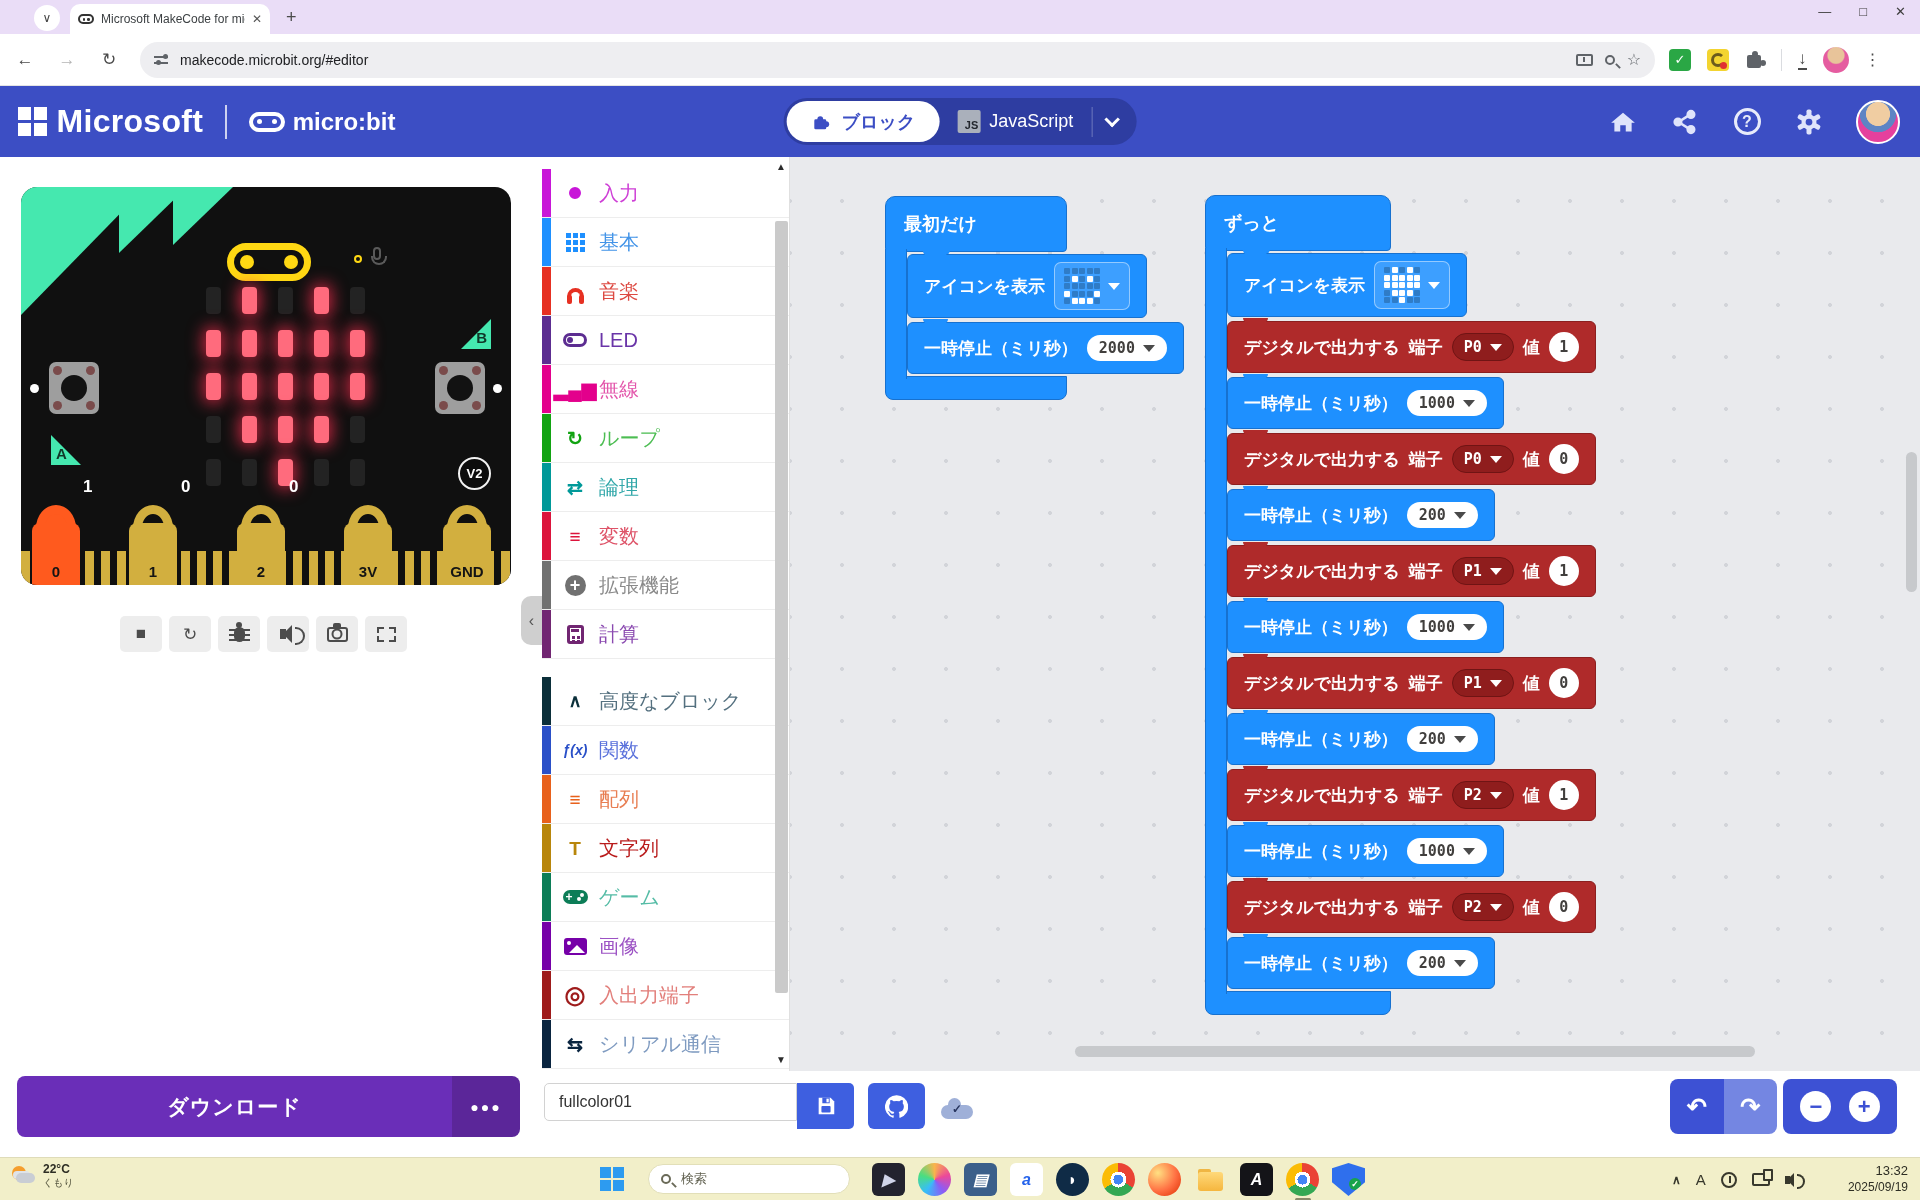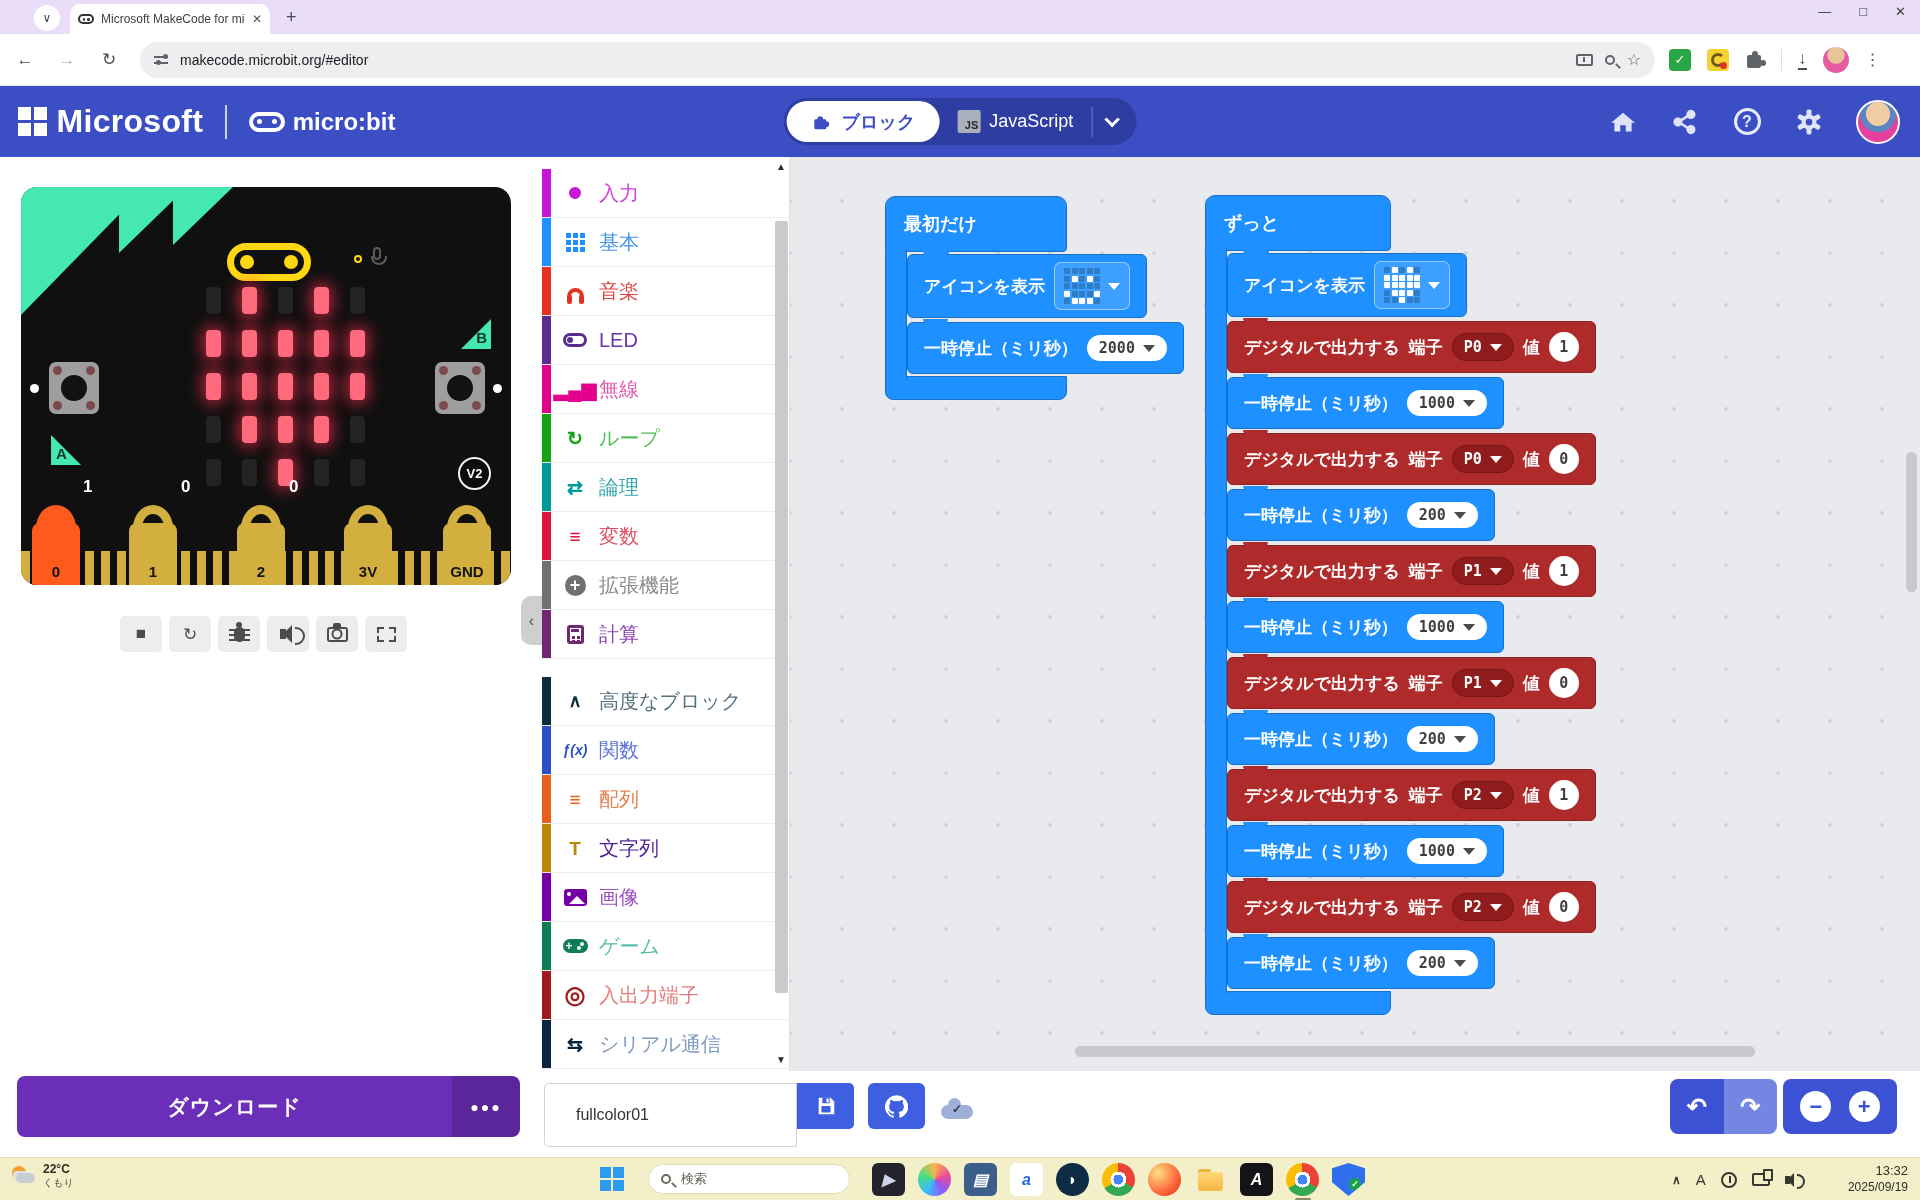--- a/index.html
+++ b/index.html
@@ -272,22 +272,22 @@
     border-radius:6px; }
 
   
   #footer { position:absolute; top:1071px; left:0; width:1920px; height:86px; background:#fff; }
   .dl-btn { position:absolute; left:17px; top:5px; width:503px; height:61px; border-radius:8px;
     overflow:hidden; display:flex; }
   .dl-main { flex:1; background:var(--purple); color:#fff; font-size:21px; font-weight:bold;
     display:flex; align-items:center; justify-content:center; letter-spacing:1px; }
   .dl-more { width:68px; background:var(--purpleDark); color:#fff; display:flex; align-items:center;
     justify-content:center; font-size:14px; letter-spacing:2px; }
-  .fname { position:absolute; left:544px; top:12px; width:253px; height:64px; border:1px solid #d2d2d2;
-    border-radius:5px 0 0 5px; font-size:16px; color:#333; padding:0 31px; display:flex;
+  .fname { position:absolute; left:544px; top:12px; width:253px; height:38px; border:1px solid #d2d2d2;
+    border-radius:5px 0 0 5px; font-size:16px; color:#333; padding:0 14px; display:flex;
     align-items:center; background:#fff; }
   .sq-btn { position:absolute; top:12px; width:57px; height:46px; background:var(--btnblue);
     display:flex; align-items:center; justify-content:center; }
   .save-btn { left:797px; border-radius:0 5px 5px 0; }
   .gh-btn { left:868px; border-radius:6px; }
   .cloud { position:absolute; left:941px; top:34px; width:32px; height:14px; background:#9fb0d8;
     border-radius:8px; }
   .cloud::before { content:""; position:absolute; left:7px; top:-7px; width:13px; height:13px;
     background:#9fb0d8; border-radius:50%; }
   .cloud::after { content:"\2713"; position:absolute; left:11px; top:-3px; color:#27355e; font-size:12px;
@@ -684,37 +684,37 @@
             <i>≡</i>
           </span>
           <span class="cat-label" style="color: rgb(232, 126, 82);">配列</span>
         </div>
 
         <div class="cat-row">
           <span class="cat-stripe" style="background: rgb(184, 134, 11);"></span>
           <span class="cat-ico" style="color: rgb(184, 134, 11);">
             <i>T</i>
           </span>
-          <span class="cat-label" style="color: #4c1d95;">文字列</span>
+          <span class="cat-label" style="color: #b91c1c;">文字列</span>
+        </div>
+
+        <div class="cat-row">
+          <span class="cat-stripe" style="background: rgb(12, 125, 87);"></span>
+          <span class="cat-ico ic-game" style="color: rgb(12, 125, 87);">
+            <i></i>
+          </span>
+          <span class="cat-label" style="color: rgb(85, 188, 166);">ゲーム</span>
         </div>
 
         <div class="cat-row">
           <span class="cat-stripe" style="background: rgb(118, 0, 168);"></span>
           <span class="cat-ico ic-img" style="color: rgb(118, 0, 168);">
             <i></i>
           </span>
           <span class="cat-label" style="color: rgb(156, 82, 196);">画像</span>
-        </div>
-
-        <div class="cat-row">
-          <span class="cat-stripe" style="background: rgb(12, 125, 87);"></span>
-          <span class="cat-ico ic-game" style="color: rgb(12, 125, 87);">
-            <i></i>
-          </span>
-          <span class="cat-label" style="color: rgb(85, 188, 166);">ゲーム</span>
         </div>
 
         <div class="cat-row">
           <span class="cat-stripe" style="background: rgb(158, 27, 27);"></span>
           <span class="cat-ico ic-target" style="color: rgb(158, 27, 27);">
             <i>◎</i>
           </span>
           <span class="cat-label" style="color: rgb(226, 127, 123);">入出力端子</span>
         </div>
 

